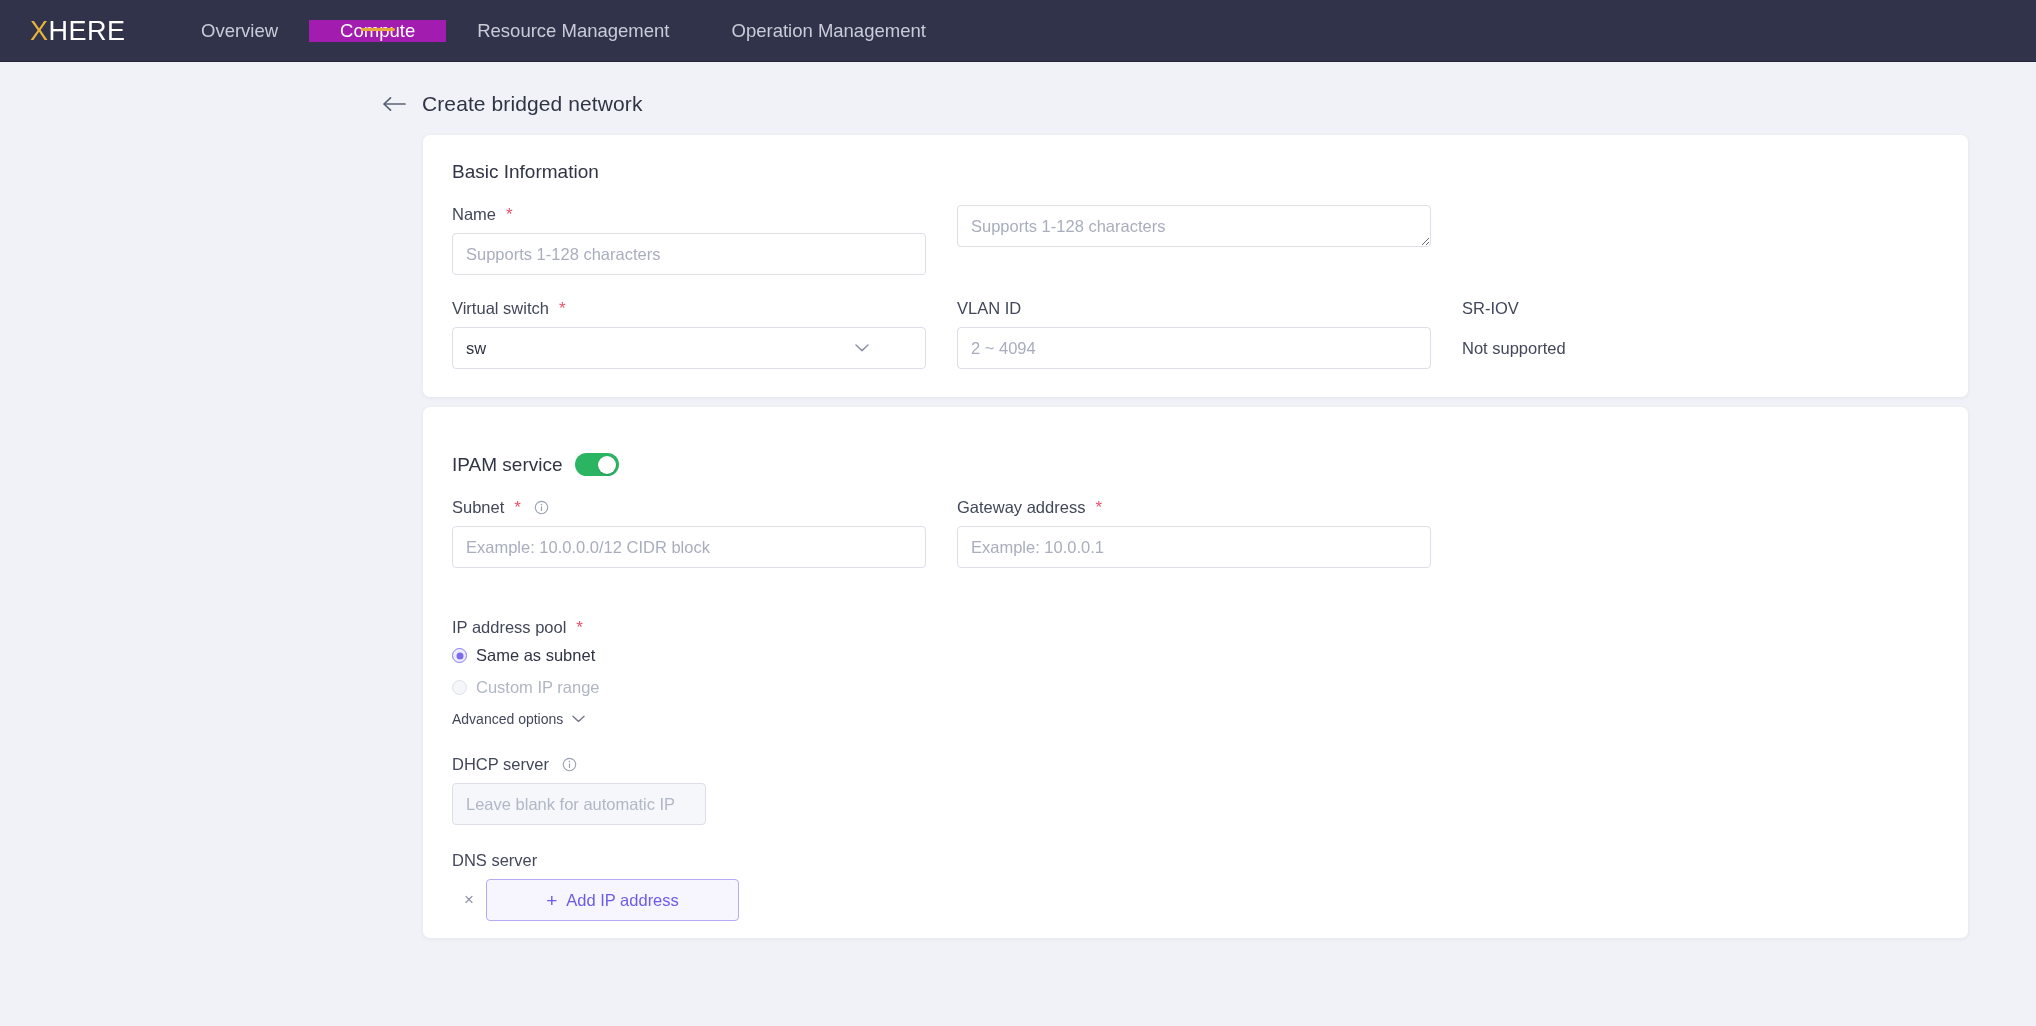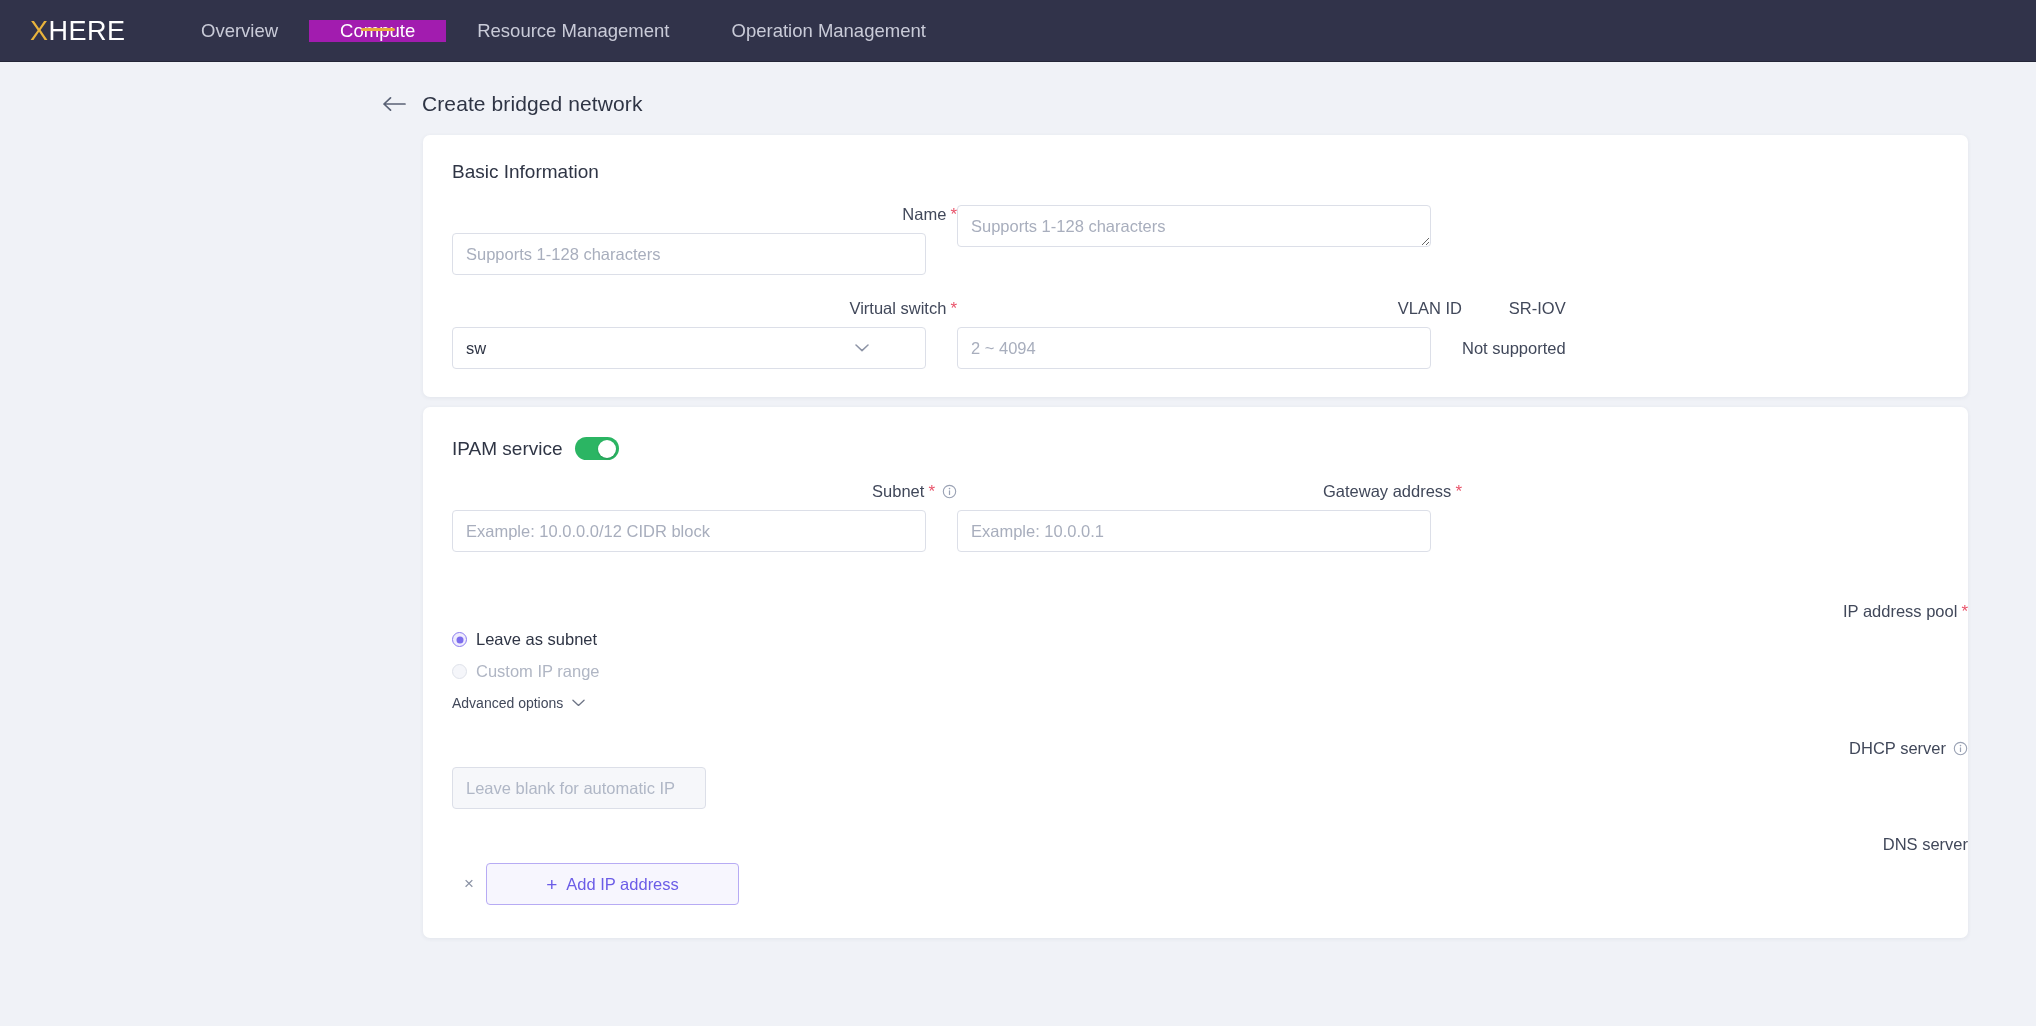--- a/index.html
+++ b/index.html
@@ -104,20 +104,21 @@
     font-size: 19px;
     color: #2f3545;
     padding: 26px 0 0 29px;
   }
 
   .ipam-head {
     display: flex;
     align-items: center;
     gap: 12px;
     padding: 30px 0 0 29px;
+    margin-top: 16px;
   }
   .ipam-head .label { font-size: 19px; color: #2f3545; }
 
   .toggle {
     width: 44px; height: 23px;
     border-radius: 12px;
     background: #2bb563;
     position: relative;
     cursor: pointer;
     flex: none;
@@ -138,23 +139,22 @@
   }
   .field { width: 505px; flex: none; }
   .field.static { width: auto; }
 
   .flabel {
     font-size: 16.5px;
     color: #41485a;
     margin-bottom: 9px;
     display: flex;
     align-items: center;
-    gap: 2px;
+    gap: 8px;
     white-space: nowrap;
-    justify-content: flex-end;
   }
   .req { color: #e9536a; font-size: 17px; line-height: 1; margin-left: 2px; }
   .info-icon {
     display: inline-flex;
     margin-left: 5px;
     color: #9aa2b4;
   }
   .info-icon svg { display: block; }
 
   .ctrl {
@@ -408,21 +408,21 @@
   </div>
 
   <div class="row mt-sec" style="display:block; padding-top:26px;">
     <div class="flabel">
       <span>IP address pool</span>
       <span class="req">*</span>
     </div>
 
     <div class="radio-row">
       <span class="radio checked"></span>
-      <span class="radio-label">Leave as subnet</span>
+      <span class="radio-label">Same as subnet</span>
     </div>
 
     <div class="radio-row disabled">
       <span class="radio"></span>
       <span class="radio-label">Custom IP range</span>
     </div>
 
     <div class="advanced" style="margin-top:14px;">
       <span>Advanced options</span>
       <span>

